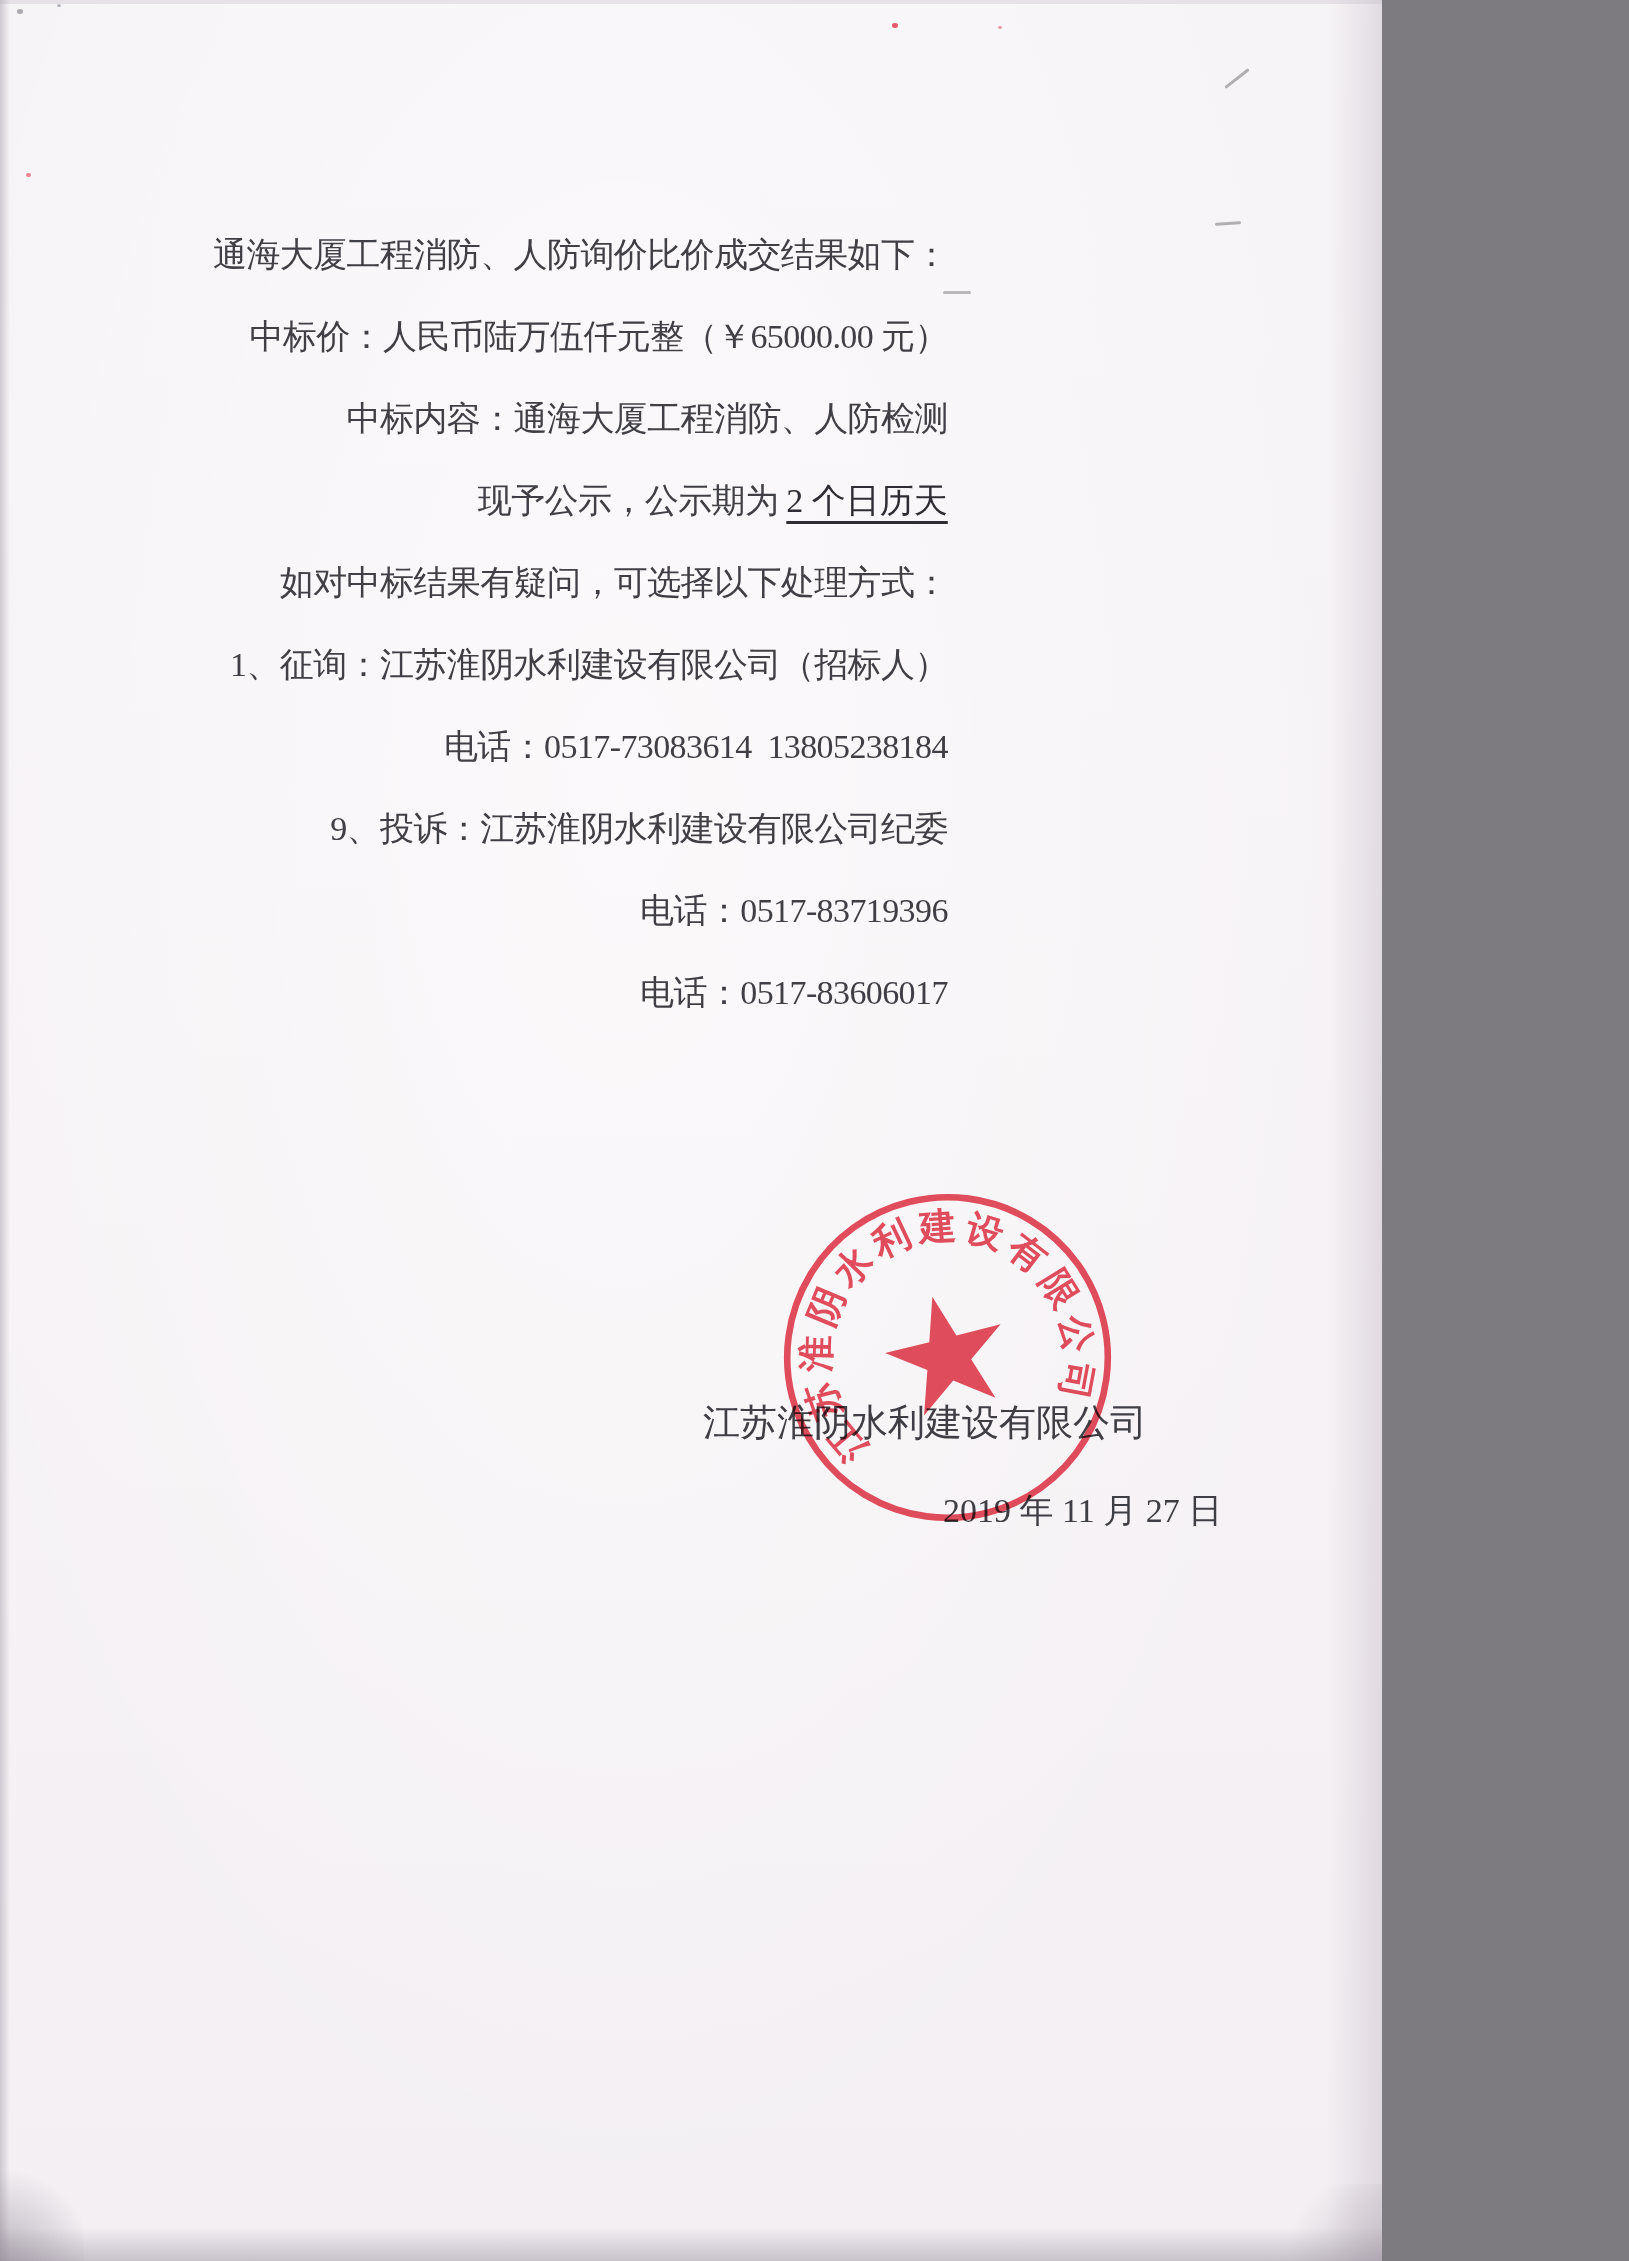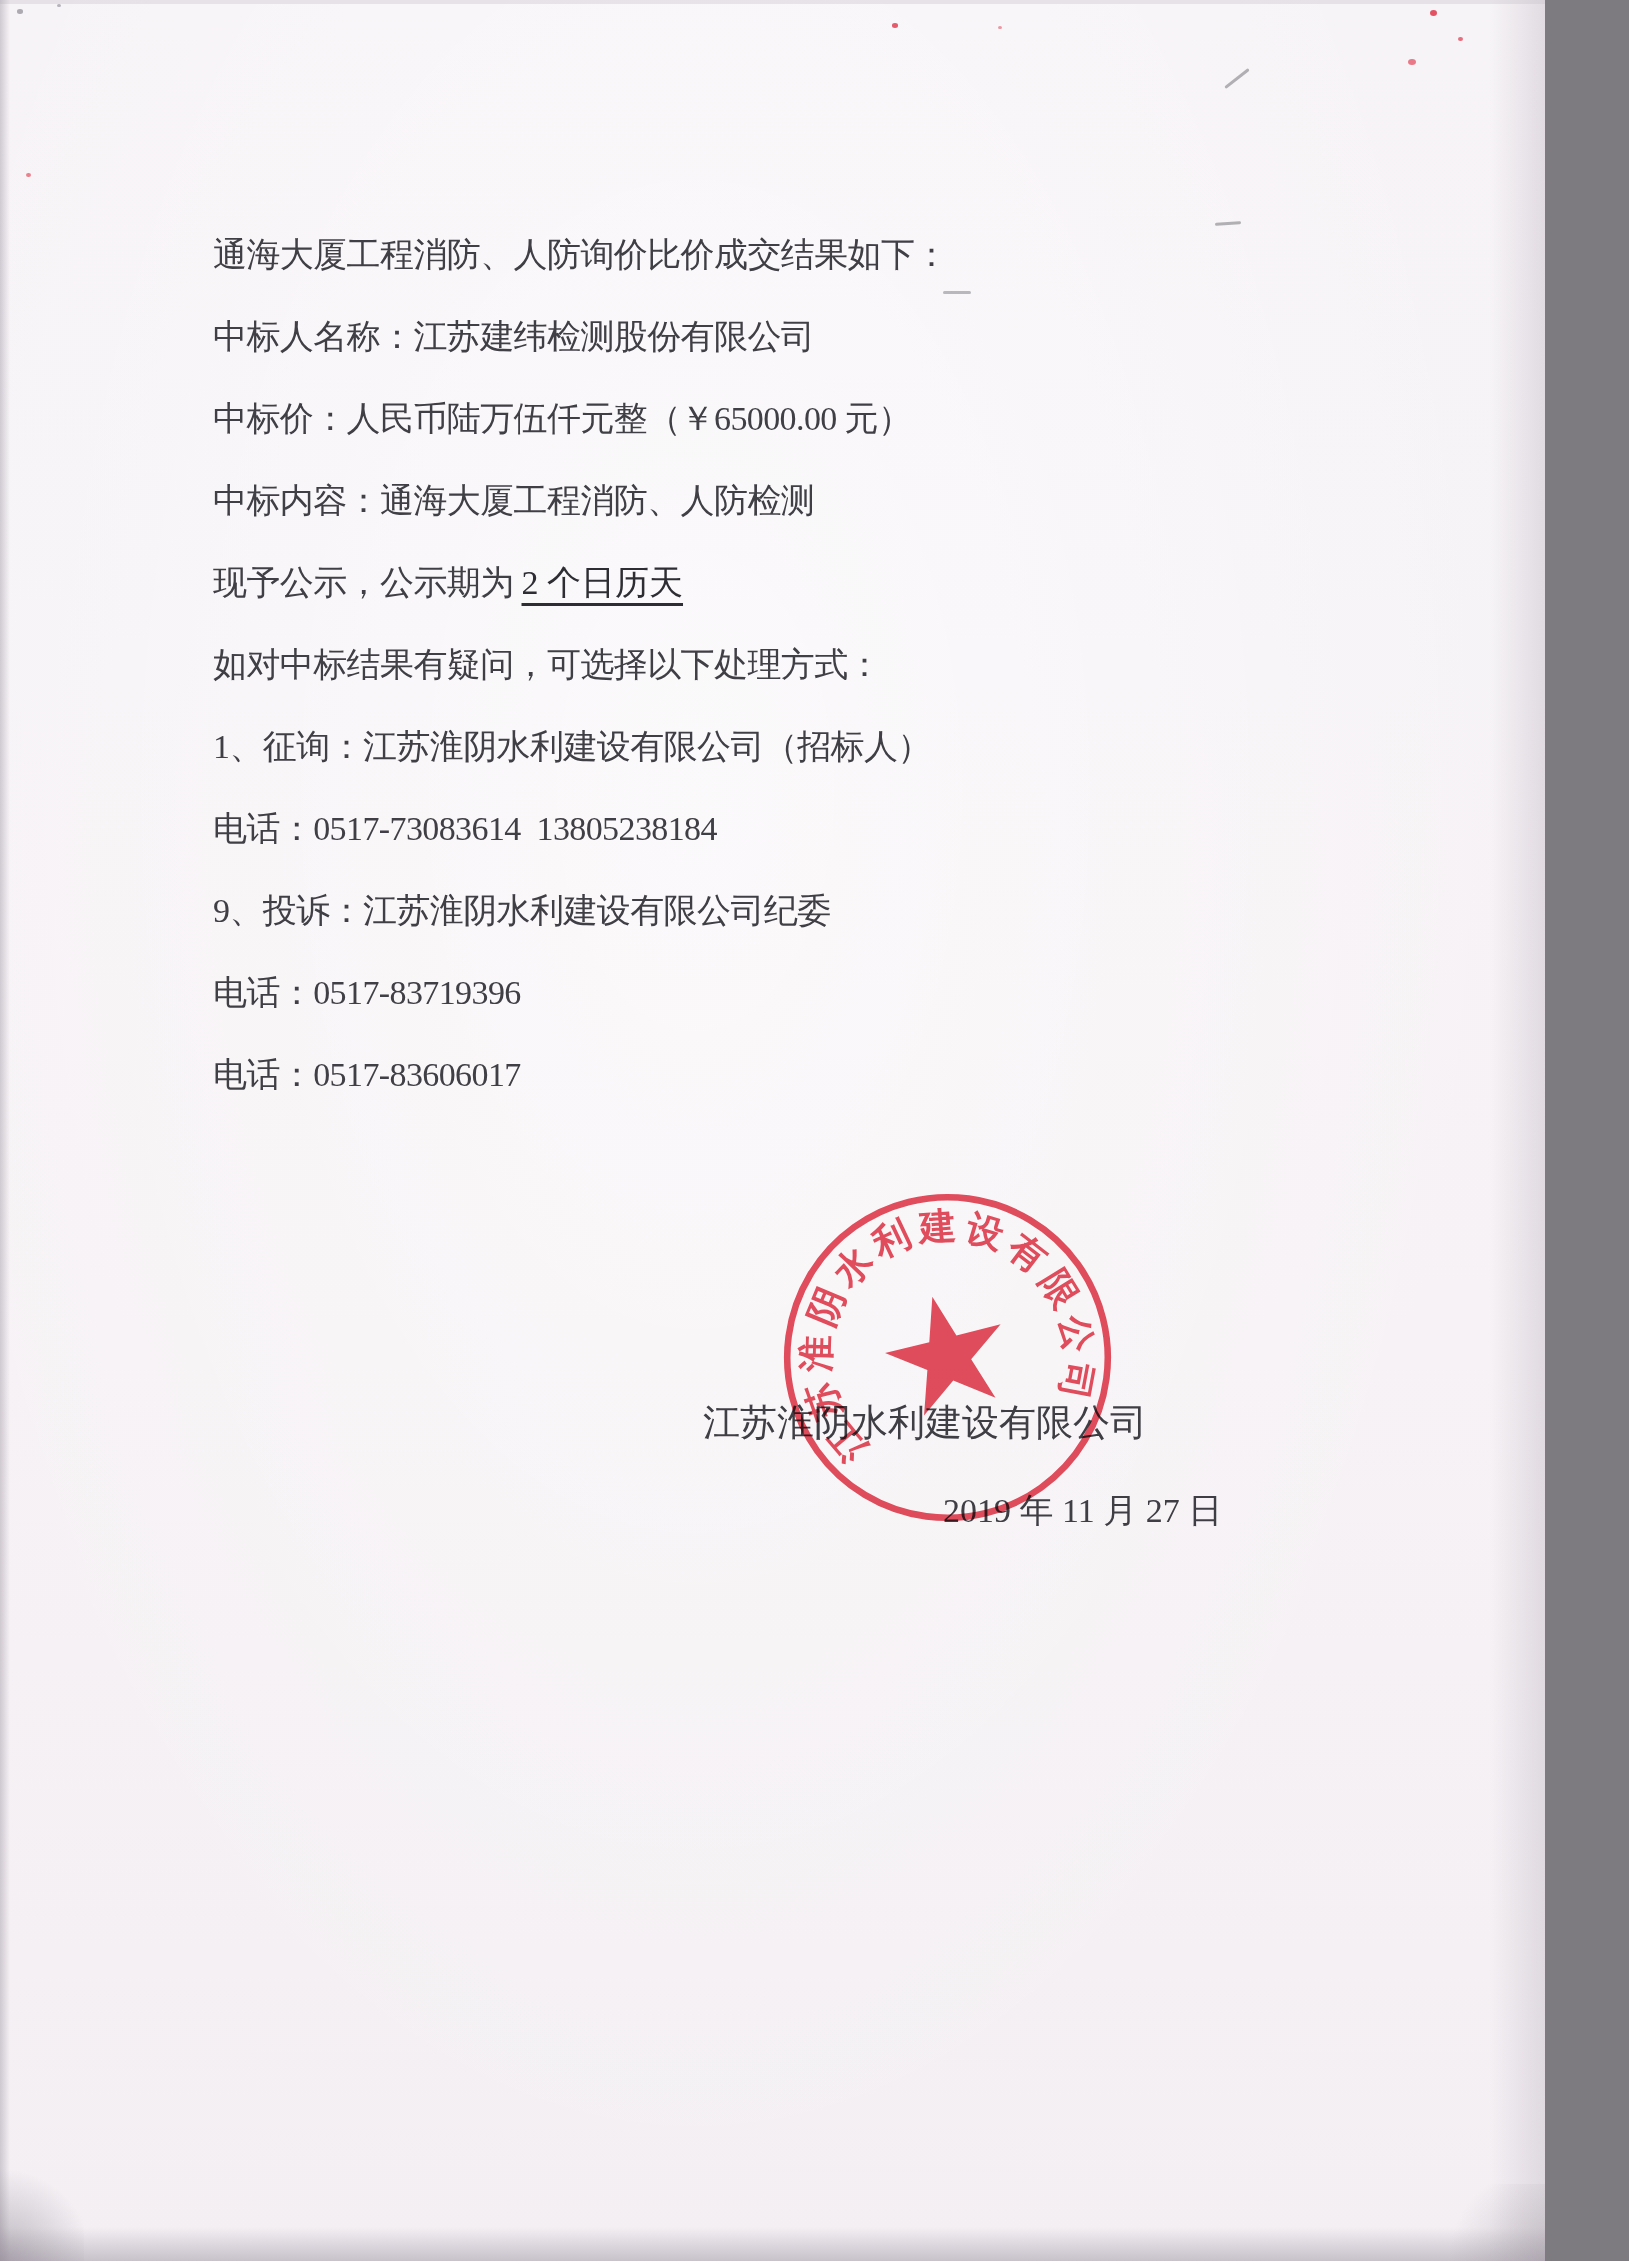--- a/index.html
+++ b/index.html
@@ -1,23 +1,24 @@
 <!DOCTYPE html>
 <html style="font-size:10.3px"><head>
 <meta charset="utf-8">
 <style>
   html,body{margin:0;padding:0;background:#7d7a80;}
   .page{
     position:relative;
-    width:1545px;height:2261px;
+    width:1382px;height:2261px;
     background:
       radial-gradient(ellipse at 45% 35%, rgba(255,255,255,.55), rgba(255,255,255,0) 70%),
       linear-gradient(180deg,#f7f4f7 0%,#f6f2f5 60%,#f3eff3 100%);
     overflow:hidden;
     font-family:"Liberation Serif", serif;
+    text-align:right;
   }
   
   .edge-right{position:absolute;top:0;right:0;width:55px;height:100%;
     background:linear-gradient(to right,rgba(198,190,200,0),rgba(198,190,200,.45));}
   .edge-bottom{position:absolute;left:0;bottom:0;width:100%;height:34px;
     background:linear-gradient(to bottom,rgba(182,175,186,0),rgba(170,163,175,.6));}
   .edge-left{position:absolute;left:0;top:0;width:10.3px;height:100%;
     background:linear-gradient(to right,rgba(168,160,172,.5),rgba(168,160,172,0));}
   .edge-top{position:absolute;left:0;top:0;width:100%;height:3.9px;background:rgba(205,198,208,.4);}
   .corner-bl{position:absolute;left:0;bottom:0;width:84px;height:97px;
@@ -70,21 +71,20 @@
 
   <div class="edge-top"></div>
   <div class="edge-left"></div>
   <div class="edge-right"></div>
   <div class="edge-bottom"></div>
   <div class="corner-bl"></div>
   <div class="corner-br"></div>
 
   <div class="content">
     <p class="line">通海大厦工程消防、人防询价比价成交结果如下：</p>
-    <p class="line">中标人名称：江苏建纬检测股份有限公司</p>
     <p class="line">中标价：人民币陆万伍仟元整（￥65000.00 元）</p>
     <p class="line">中标内容：通海大厦工程消防、人防检测</p>
     <p class="line"><span>现予公示，公示期为 </span><span class="u">2 个日历天</span></p>
     <p class="line">如对中标结果有疑问，可选择以下处理方式：</p>
     <p class="line">1、征询：江苏淮阴水利建设有限公司（招标人）</p>
     <p class="line">电话：0517-73083614  13805238184</p>
     <p class="line">9、投诉：江苏淮阴水利建设有限公司纪委</p>
     <p class="line">电话：0517-83719396</p>
     <p class="line">电话：0517-83606017</p>
   </div>

